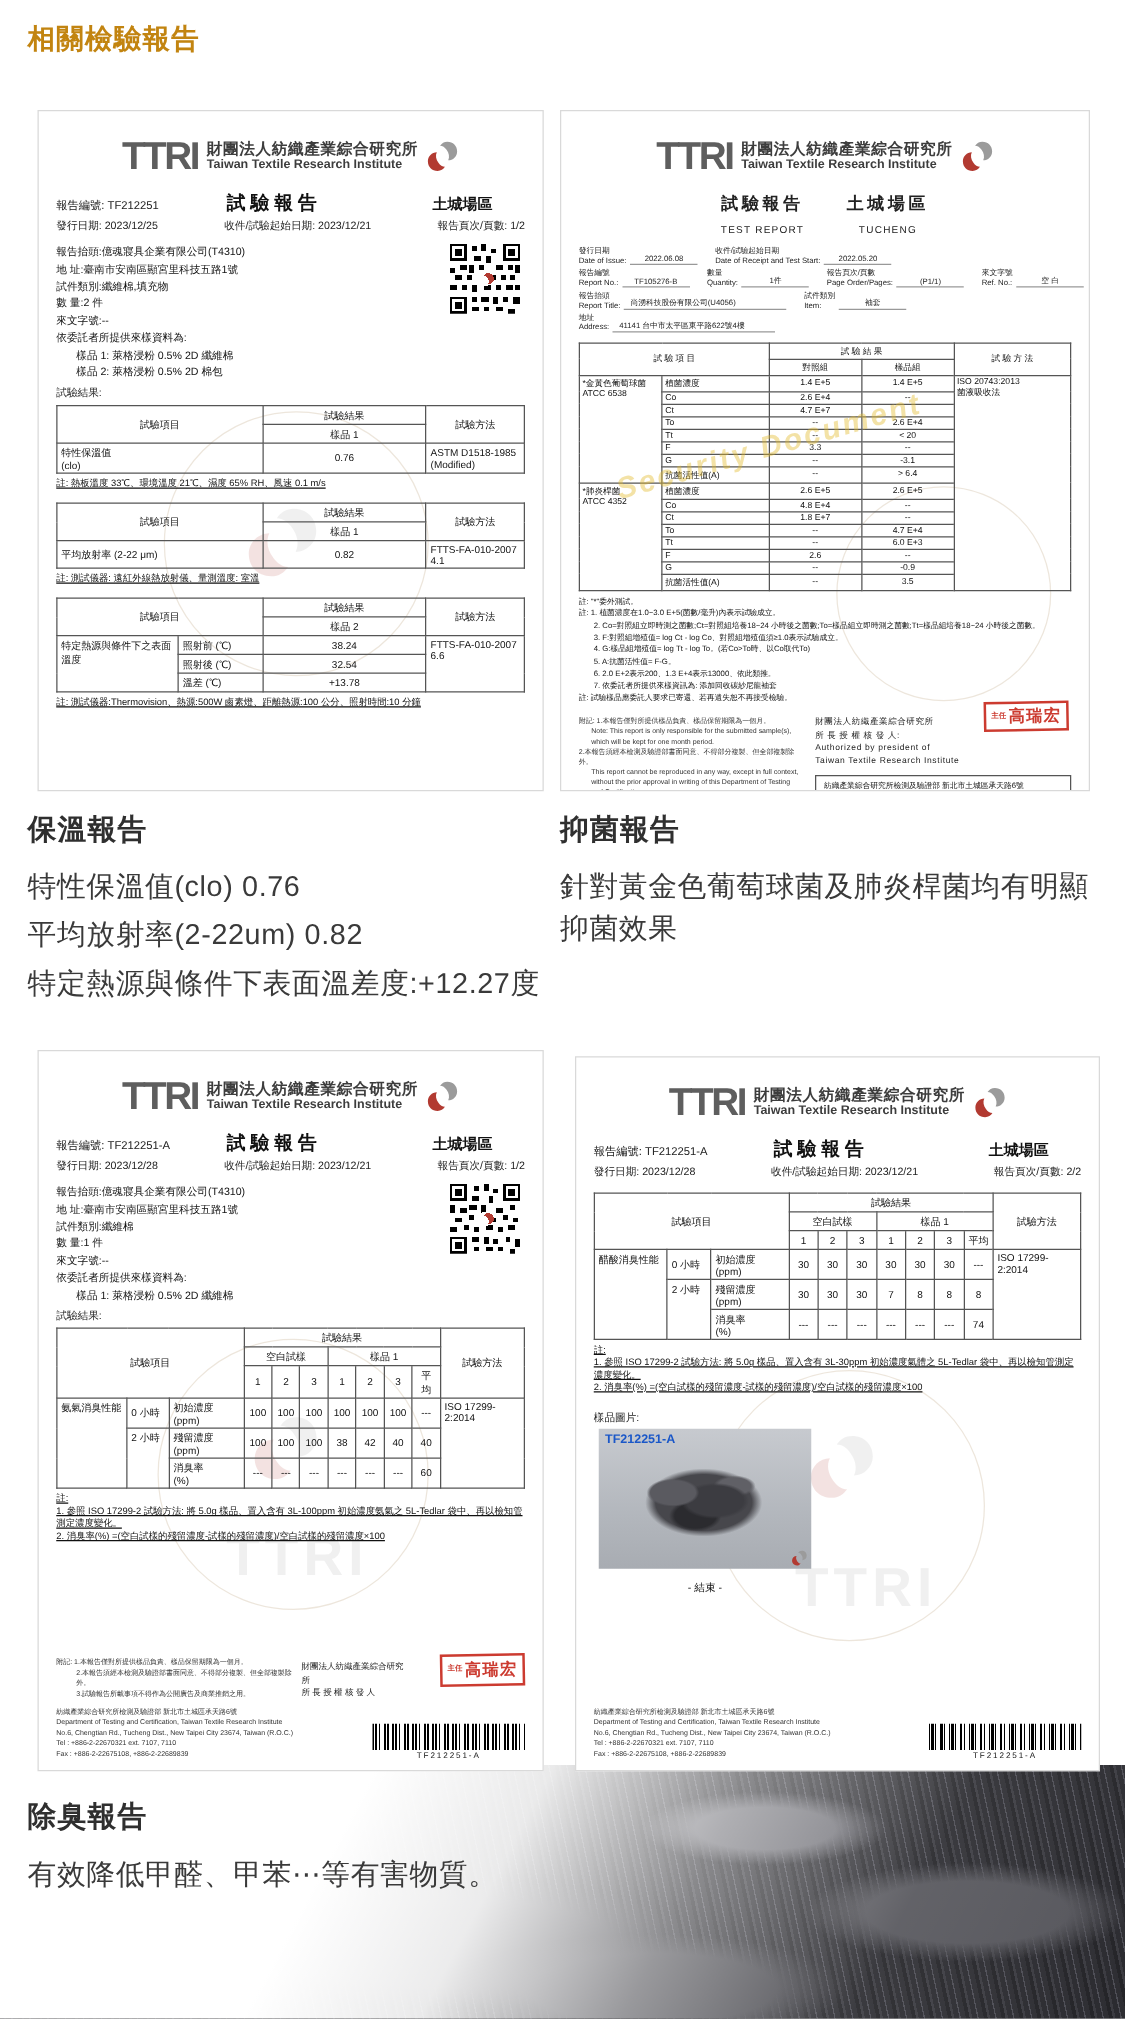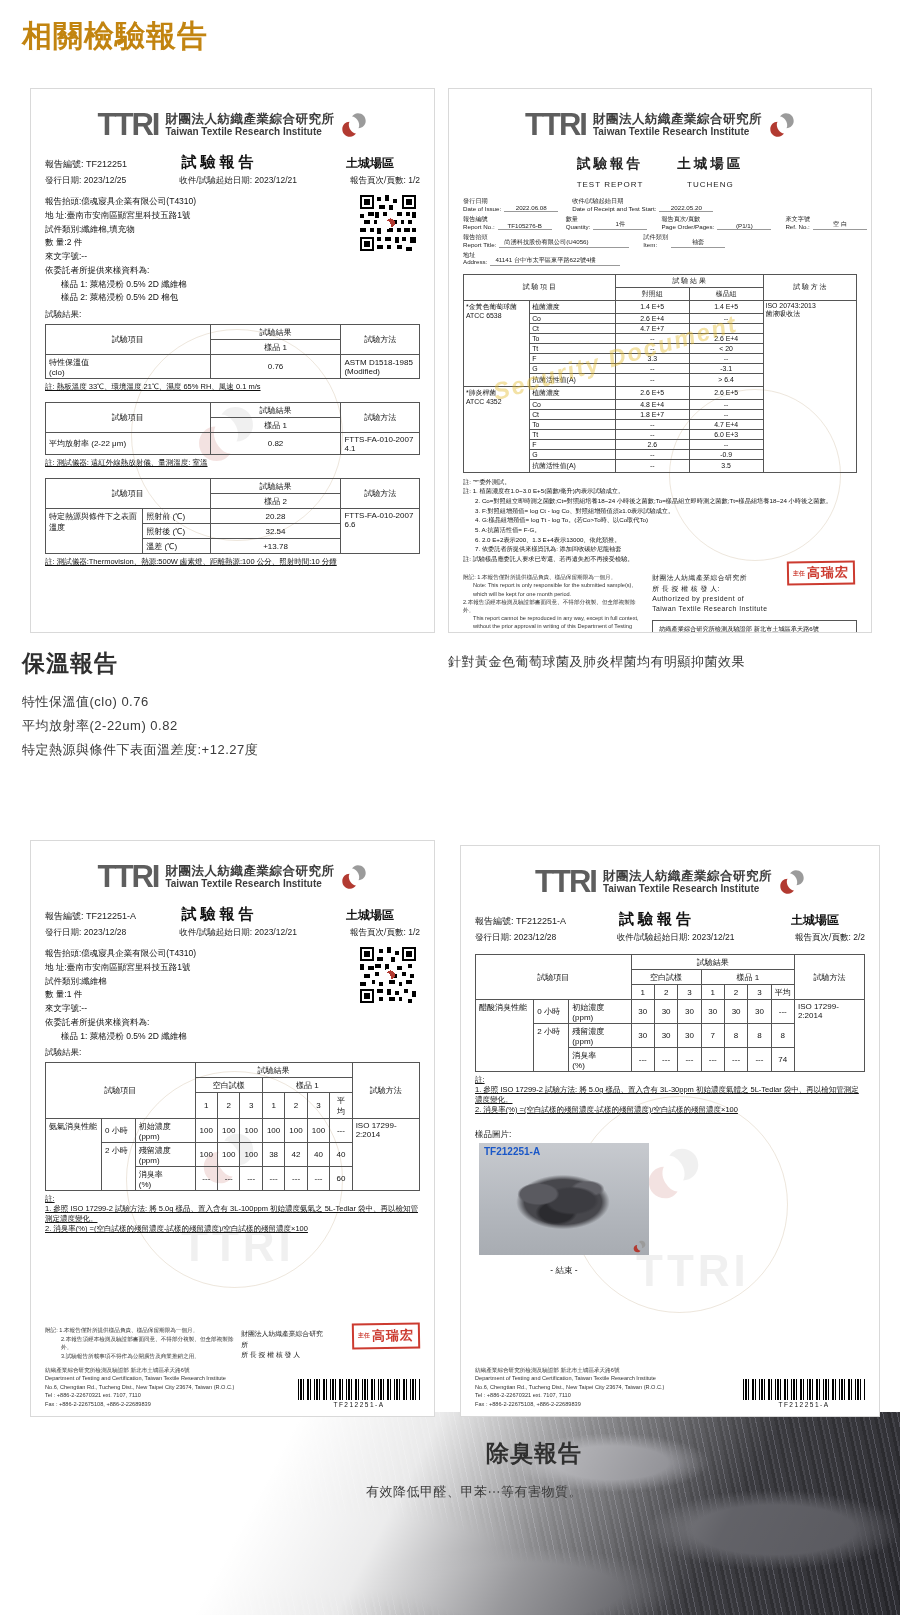--- a/index.html
+++ b/index.html
@@ -1,18 +1,18 @@
 <!DOCTYPE html>
 <html><head>
 <meta charset="utf-8">
 <style>
   html,body{margin:0;padding:0;background:#fff;}
   .page{position:relative;width:900px;height:1615px;background:#fff;overflow:hidden;
         font-family:"Liberation Sans",sans-serif;color:#222;}
-  .page-title{position:absolute;left:22px;top:16px;margin:0;font-size:30px;font-weight:bold;color:#c28410;letter-spacing:1px;}
+  .page-title{position:absolute;left:22px;top:16px;margin:0;font-size:22px;font-weight:bold;color:#c28410;letter-spacing:1px;}
   .card{position:absolute;background:#fff;border:1px solid #d9d9d9;box-sizing:border-box;padding:10px 14px;z-index:2;overflow:hidden;}
   .card1{left:30px;top:88px;width:405px;height:545px;}
   .card2{left:448px;top:88px;width:424px;height:545px;}
   .card3{left:30px;top:840px;width:405px;height:577px;}
   .card4{left:460px;top:845px;width:420px;height:572px;}
   
   .ttri{display:flex;align-items:center;justify-content:center;gap:7px;margin:8px 0 10px;}
   .ttri-logo{font-size:31px;font-weight:800;color:#5e5e5e;letter-spacing:-2px;}
   .ttri-names{display:flex;flex-direction:column;line-height:1.18;}
   .ttri-names .zh{font-size:12.5px;font-weight:bold;color:#3d3d3d;letter-spacing:.5px;}
@@ -82,24 +82,24 @@
      radial-gradient(ellipse 30px 16px at 28% 38%,#5a5a60 0 60%,transparent 70%),
      radial-gradient(ellipse 38px 20px at 58% 48%,#3c3c41 0 60%,transparent 72%),
      radial-gradient(ellipse 30px 18px at 44% 66%,#2b2b2f 0 55%,transparent 70%),
      radial-gradient(ellipse 26px 13px at 72% 30%,#606066 0 50%,transparent 65%),
      radial-gradient(ellipse 55px 32px at 50% 50%,#47474c 0 70%,transparent 85%);}
   .photo .swirl{position:absolute;right:3px;bottom:2px;}
   .endline{font-size:8.5px;text-align:center;width:178px;margin-top:10px;color:#111;}
   
   .summary{position:absolute;z-index:5;}
   .summary h2{margin:0 0 14px;font-size:23px;font-weight:bold;color:#2f2f2f;letter-spacing:1px;}
-  .summary .line{font-size:13px;color:#3a3a3a;margin:5px 0;letter-spacing:.5px;line-height:1.45;}
+  .summary .line{font-size:23px;color:#3a3a3a;margin:5px 0;letter-spacing:.5px;line-height:1.45;}
   .sum1{left:22px;top:648px;width:410px;}
   .sum2{left:448px;top:648px;width:440px;}
-  .sum3{left:22px;top:1438px;width:560px;text-align:right;}
+  .sum3{left:22px;top:1438px;width:560px;}
   
   .wm-circle{position:absolute;border:1px solid rgba(185,155,115,.25);border-radius:50%;pointer-events:none;z-index:0;}
   .wm-swirl{position:absolute;opacity:.14;pointer-events:none;z-index:0;}
   .wm-yellow{position:absolute;top:255px;left:40px;font-size:24px;font-style:italic;font-weight:bold;
     color:rgba(226,186,44,.42);transform:rotate(-16deg);letter-spacing:2px;pointer-events:none;z-index:3;white-space:nowrap;}
   .wm-ttri{position:absolute;font-size:44px;font-weight:800;color:rgba(150,150,150,.14);letter-spacing:4px;pointer-events:none;z-index:0;}
   .card .inner{position:relative;z-index:1;}
   
   .texture{position:absolute;left:0;top:1412px;width:900px;height:203px;z-index:1;
     background:
@@ -229,21 +229,21 @@
               <th colspan="2" rowspan="2">試驗項目</th>
               <th>試驗結果</th>
               <th rowspan="2">試驗方法</th>
             </tr>
         <tr>
               <th>樣品 2</th>
             </tr>
         <tr>
           <td rowspan="3" class="l top">特定熱源與條件下之表面溫度</td>
           <td class="l">照射前 (℃)</td>
-          <td>20.28</td>
+          <td>38.24</td>
           <td rowspan="3" class="l top"><span>FTTS-FA-010-2007</span><br><span>6.6</span></td>
         </tr>
         <tr>
               <td class="l">照射後 (℃)</td>
               <td>32.54</td>
             </tr>
         <tr>
               <td class="l">溫差 (℃)</td>
               <td>+13.78</td>
             </tr>
@@ -486,20 +486,21 @@
     </div>
   </section>
 
   <section class="summary sum1">
     <h2>保溫報告</h2>
     <div class="line">特性保溫值(clo) 0.76</div>
     <div class="line">平均放射率(2-22um) 0.82</div>
     <div class="line">特定熱源與條件下表面溫差度:+12.27度</div>
   </section>
   <section class="summary sum2">
+    <h2>抑菌報告</h2>
     <div class="line">針對黃金色葡萄球菌及肺炎桿菌均有明顯抑菌效果</div>
   </section>
 
   <section class="card card3">
     <div class="wm-circle" style="left:95px;top:230px;width:215px;height:215px;"></div>
     <div class="wm-ttri" style="left:150px;top:380px;">TTRI</div>
     <svg class="wm-swirl swirl" style="left:170px;top:290px;width:55px;height:55px;" viewBox="0 0 40 40">
         <path d="M26 2c7 0 12 5 12 12 0 6-5 11-11 11 2-4 1-9-2-13-2-3-5-5-8-5 2-3 5-5 9-5z" fill="#9b9b9b"></path>
         <path d="M14 38C7 38 2 33 2 26c0-6 5-11 11-11-2 4-1 9 2 13 2 3 5 5 8 5-2 3-5 5-9 5z" fill="#b23a31"></path>
       </svg>

